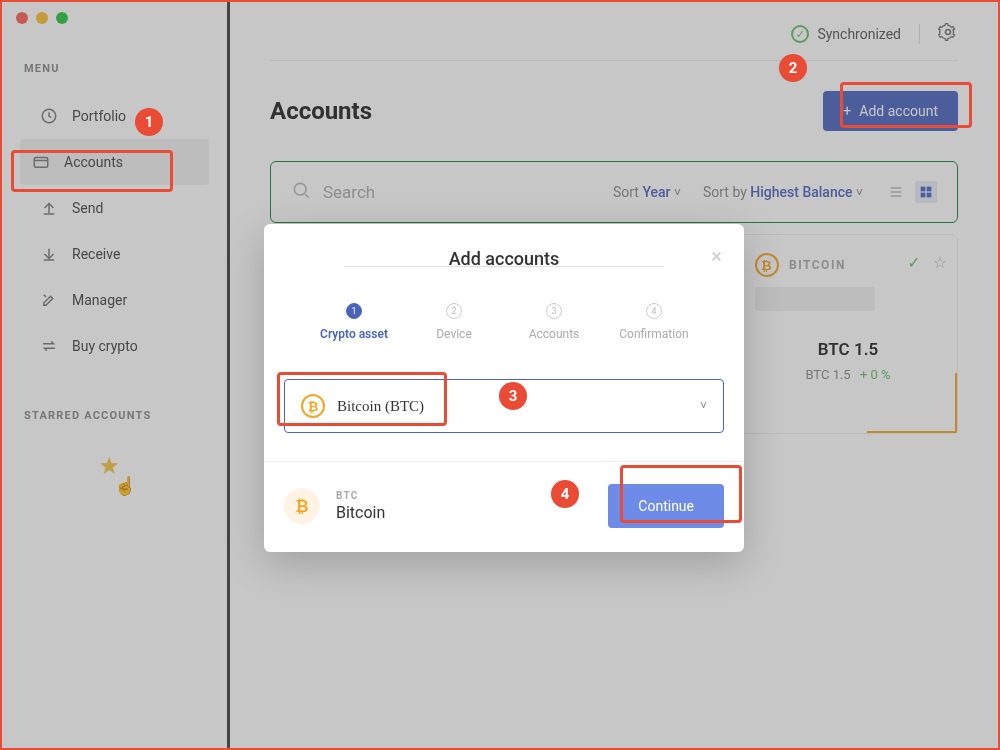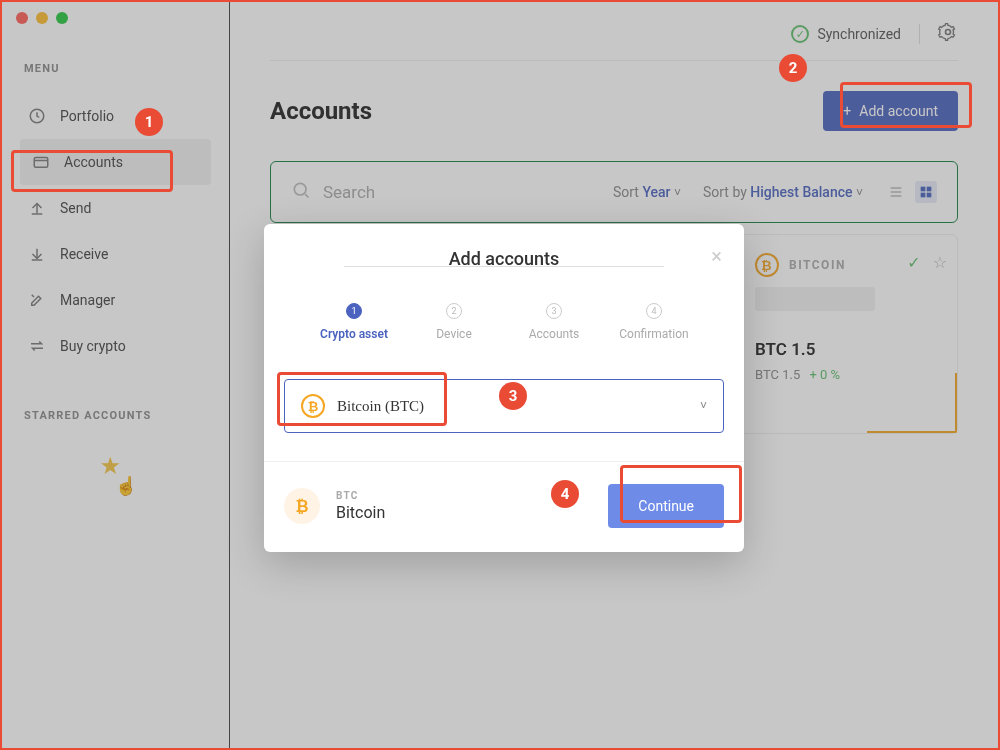--- a/index.html
+++ b/index.html
@@ -4,24 +4,24 @@
 <style>
   * { box-sizing: border-box; margin: 0; padding: 0; font-family: -apple-system, BlinkMacSystemFont, "Segoe UI", Roboto, Helvetica, Arial, sans-serif; }
   body { width: 1000px; height: 750px; position: relative; background: #fff; border: 2px solid #e94b35; overflow: hidden; }
   .window-chrome { position: absolute; top: 10px; left: 14px; display: flex; gap: 8px; }
   .traffic { width: 12px; height: 12px; border-radius: 50%; }
   .traffic.red { background: #ff5f57; } .traffic.yellow { background: #ffbd2e; } .traffic.green { background: #28c840; }
 
   .app { display: flex; width: 100%; height: 100%; background: #fff; }
   .dim { position: absolute; inset: 0; background: rgba(80,80,80,0.32); z-index: 50; pointer-events: none; }
 
-  .sidebar { width: 228px; flex: 0 0 228px; padding: 60px 0 0 0; background: #fff; border-right: 1px solid #404040; }
+  .sidebar { width: 228px; flex: 0 0 228px; padding: 60px 0 0 0; background: #fff; border-right: 3px solid #404040; }
   .menu-label { font-size: 11px; letter-spacing: 1.2px; color: #8a8a8a; font-weight: 700; padding: 0 22px 18px; }
   .nav { display: block; }
-  .nav-item { display: flex; align-items: center; gap: 14px; padding: 14px 26px; color: #444; font-size: 14px; cursor: pointer; }
+  .nav-item { display: flex; align-items: center; gap: 14px; padding: 14px 38px; color: #444; font-size: 14px; cursor: pointer; }
   .nav-item.active { background: #f0f0f0; border-radius: 4px; margin: 0 18px; padding: 14px 12px; }
   .nav-icon { width: 18px; height: 18px; display: inline-flex; align-items: center; justify-content: center; color: #7a7a7a; }
   .starred { padding: 40px 22px 0; text-align: center; }
   .starred-title { font-size: 11px; letter-spacing: 1.2px; color: #8a8a8a; font-weight: 700; text-align: left; margin-bottom: 30px; }
   .star-icon-graphic { width: 44px; height: 44px; margin: 0 auto 16px; position: relative; }
   .star-icon-graphic .star { color: #f5c542; font-size: 24px; position: absolute; top: 0; left: 6px; }
   .star-icon-graphic .hand { position: absolute; bottom: 0; right: 0; color: #aaa; font-size: 18px; }
   .starred-text { font-size: 12px; color: #888; line-height: 1.5; }
   .starred-text b { color: #444; }
 
@@ -49,21 +49,21 @@
   .card { width: 218px; border: 1px solid #eee; border-radius: 6px; padding: 18px 16px; background: #fff; position: relative; min-height: 200px; }
   .card.empty { display: flex; flex-direction: column; align-items: center; justify-content: flex-end; gap: 14px; text-align: center; color: #999; font-size: 13px; padding-bottom: 22px; padding-top: 100px; }
   .card.empty .add-btn { font-size: 14px; padding: 12px 22px; }
   .card-bitcoin { position: absolute; right: 40px; top: 232px; width: 220px; }
   .coin-row { display: flex; align-items: center; gap: 10px; font-size: 12px; letter-spacing: 1.5px; color: #aaa; font-weight: 700; }
   .btc-icon { width: 24px; height: 24px; border: 2px solid #f5a623; color: #f5a623; border-radius: 50%; display: inline-flex; align-items: center; justify-content: center; font-weight: 700; font-size: 13px; }
   .account-name { background: #f0f0f0; height: 24px; border-radius: 3px; margin: 10px 0 4px 0; width: 120px; }
   .card-actions { position: absolute; top: 18px; right: 10px; display: flex; gap: 12px; color: #bbb; }
   .check-green { color: #5fbf6b; font-size: 16px; }
   .star-out { color: #bbb; font-size: 16px; }
-  .balances { margin-top: 28px; }
+  .balances { margin-top: 28px; text-align: center; }
   .bal-main { font-size: 17px; font-weight: 600; color: #222; }
   .bal-sub { font-size: 13px; color: #888; margin-top: 8px; }
   .bal-sub .pct { color: #5fbf6b; margin-left: 6px; }
   .sparkline { position: absolute; bottom: 0; right: 0; width: 90px; height: 60px; border-right: 2px solid #f5a623; border-bottom: 2px solid #f5a623; border-bottom-right-radius: 2px; }
 
   
   .modal { position: absolute; z-index: 100; top: 222px; left: 262px; width: 480px; background: #fff; border-radius: 6px; box-shadow: 0 12px 40px rgba(0,0,0,0.2); padding: 24px 0 24px; }
   .modal-title { text-align: center; font-size: 18px; color: #333; font-weight: 500; }
   .modal-close { position: absolute; top: 20px; right: 22px; color: #ccc; font-size: 20px; cursor: pointer; }
   .stepper { display: flex; justify-content: space-between; align-items: flex-start; padding: 34px 40px 18px; position: relative; }

